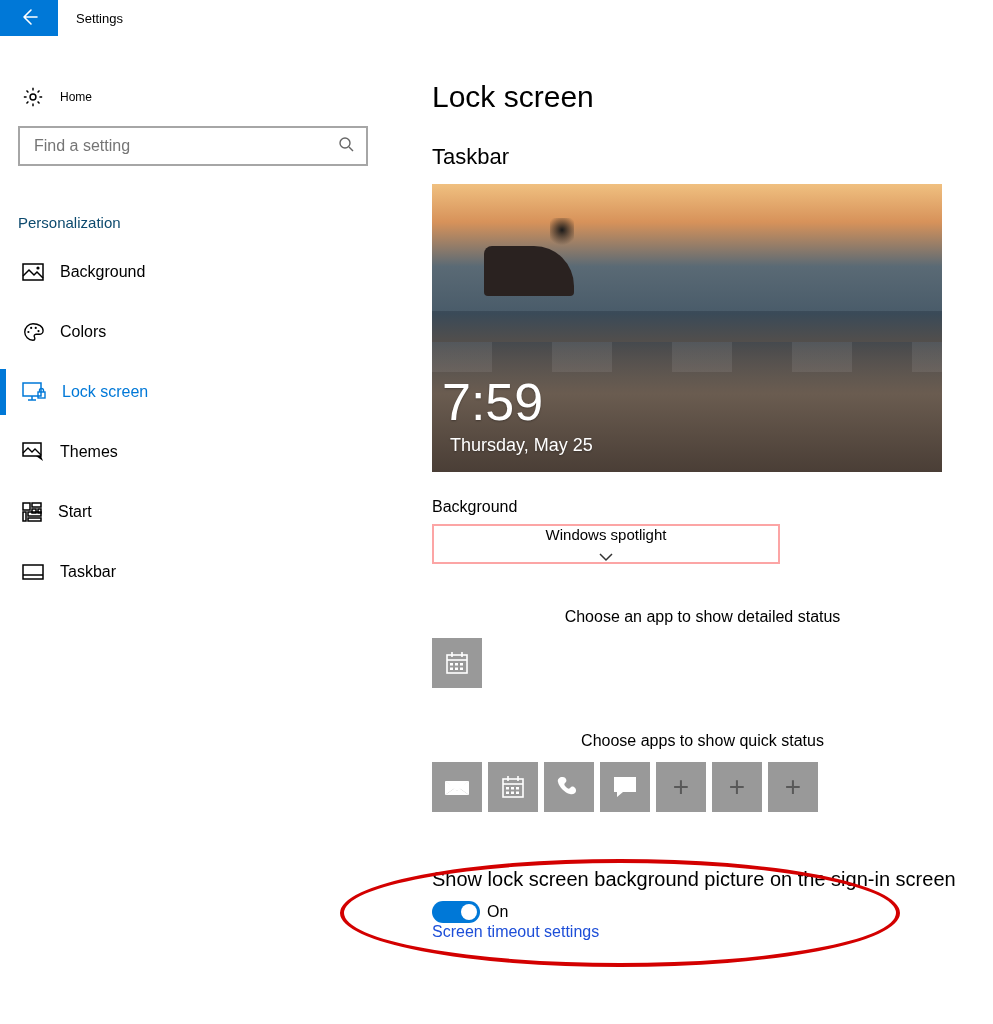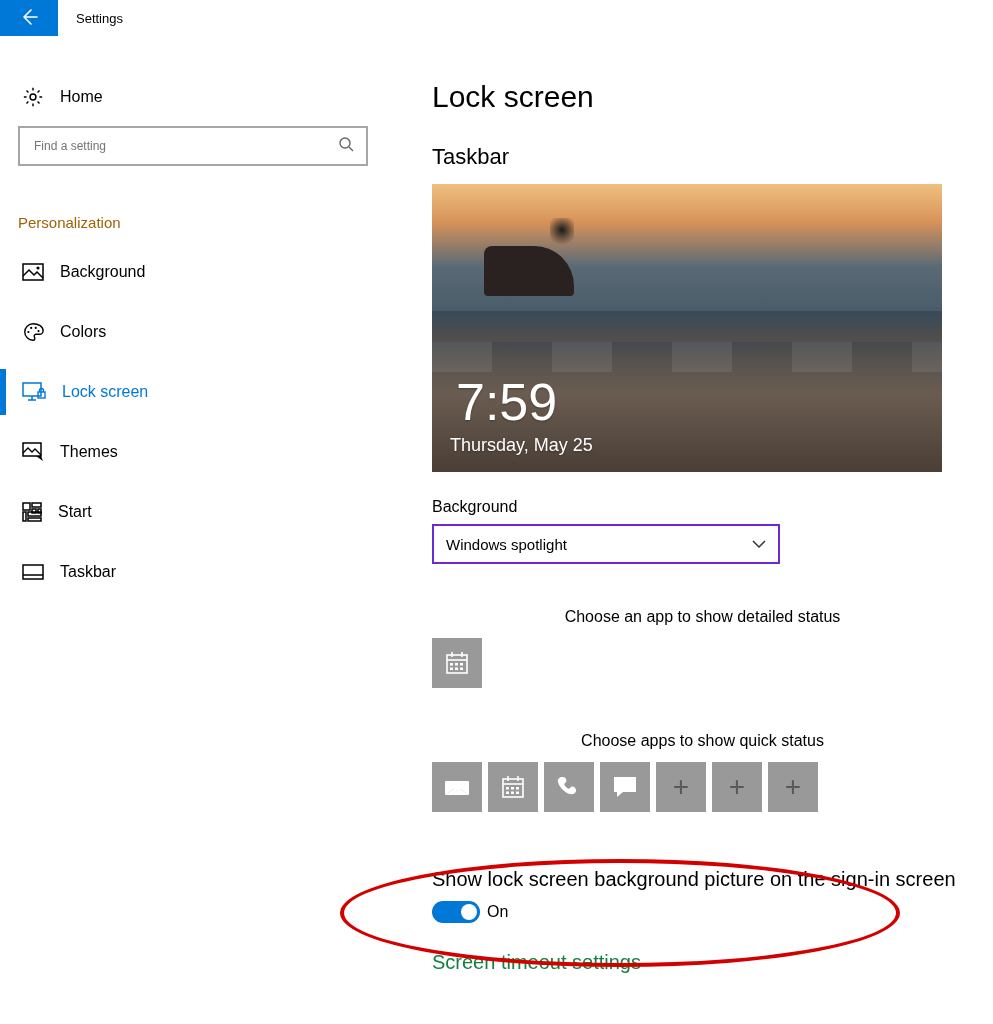--- a/index.html
+++ b/index.html
@@ -50,44 +50,44 @@
     padding-left: 18px;
     padding-right: 10px;
   }
   .home-row {
     display: flex;
     align-items: center;
     gap: 16px;
     padding: 6px 4px 18px 4px;
   }
   .gear-icon svg, .nav-icon svg { display:block; }
-  .home-label { font-size: 16px; }
+  .home-label { font-size: 12px; }
   .search-box {
     display: flex;
     align-items: center;
     justify-content: space-between;
     height: 40px;
     border: 2px solid #a6a6a6;
     padding: 0 12px;
     margin: 0 2px 0 0;
     color: #666;
     font-size: 16px;
   }
   .search-box input {
     border: none;
     outline: none;
-    font-size: 12px;
+    font-size: 16px;
     color: #0369a1;
     width: 280px;
     background: transparent;
   }
   .section-label {
     margin-top: 48px;
     margin-bottom: 18px;
-    color: #a16207;
+    color: #0c4a6e;
     font-size: 15px;
   }
   .nav-item {
     display: flex;
     align-items: center;
     gap: 16px;
     height: 46px;
     margin-bottom: 14px;
     padding-left: 4px;
     cursor: pointer;
@@ -152,21 +152,21 @@
   .preview .shore {
     position:absolute; left:0; right:0; bottom:0; height:45%;
     background: linear-gradient(to bottom, rgba(60,70,80,0.6) 0%, #6a5c50 40%, #4a3e36 100%);
   }
   .preview .shore::before{
     content:""; position:absolute; left:0; right:0; top:0; height:30px;
     background: repeating-linear-gradient(90deg, rgba(255,255,255,0.08) 0 60px, transparent 60px 120px);
   }
   .preview-time {
     position: absolute;
-    left: 24px;
+    left: 10px;
     bottom: 44px;
     color: #fff;
     font-size: 52px;
     font-weight: 300;
     line-height: 1;
     text-shadow: 0 1px 2px rgba(0,0,0,0.3);
   }
   .preview-date {
     position: absolute;
     left: 18px;
@@ -178,26 +178,27 @@
   }
 
   .field-label {
     margin-top: 26px;
     margin-bottom: 8px;
     font-size: 16px;
   }
   .dropdown {
     width: 348px;
     height: 40px;
-    border: 2px solid #6d28d9;
+    border: 2px solid #fca5a5;
     display: flex;
     align-items: center;
     justify-content: space-between;
     padding: 0 12px;
     cursor: pointer;
+    flex-direction: column;
   }
   .dropdown-chevron svg { display:block; }
 
   .subheading {
     margin-top: 44px;
     margin-bottom: 12px;
     font-size: 16px;
     text-align: center;
   }
 
@@ -224,23 +225,22 @@
     width: 48px; height: 22px; border-radius: 11px;
     background: #0078d7; position: relative; cursor:pointer;
   }
   .toggle::after {
     content:""; position:absolute; right:3px; top:3px;
     width:16px; height:16px; border-radius:50%; background:#fff;
   }
   .toggle-state { font-size:16px; }
 
   .link {
-    color:#15803d;
-    font-size:20px;
-    margin-top:28px;
+    color:#1d4ed8;
+    font-size:16px;
     cursor:pointer;
   }
 
   .annotation-ellipse {
     position: absolute;
     border: 4px solid #d30000;
     border-radius: 50%;
     pointer-events: none;
   }
 </style>

